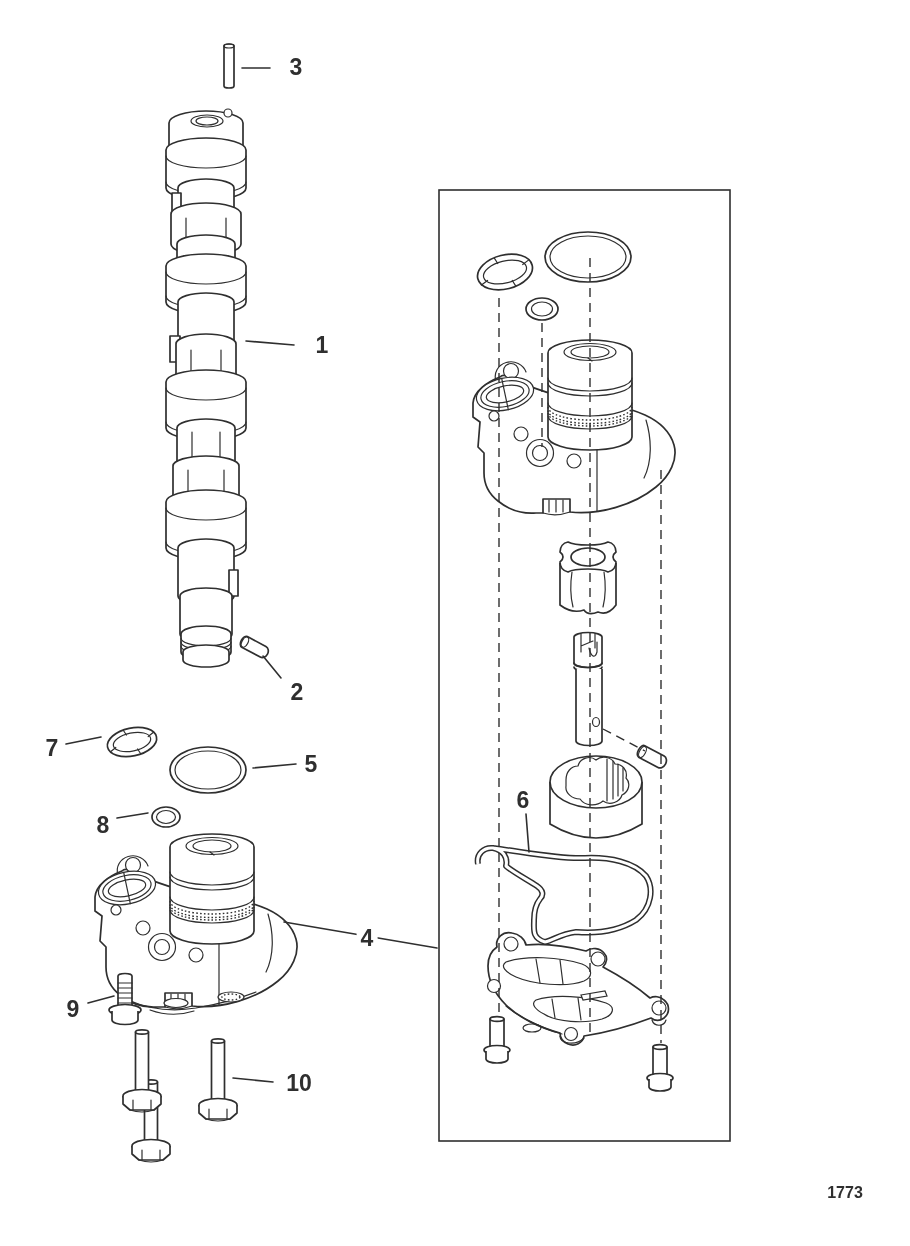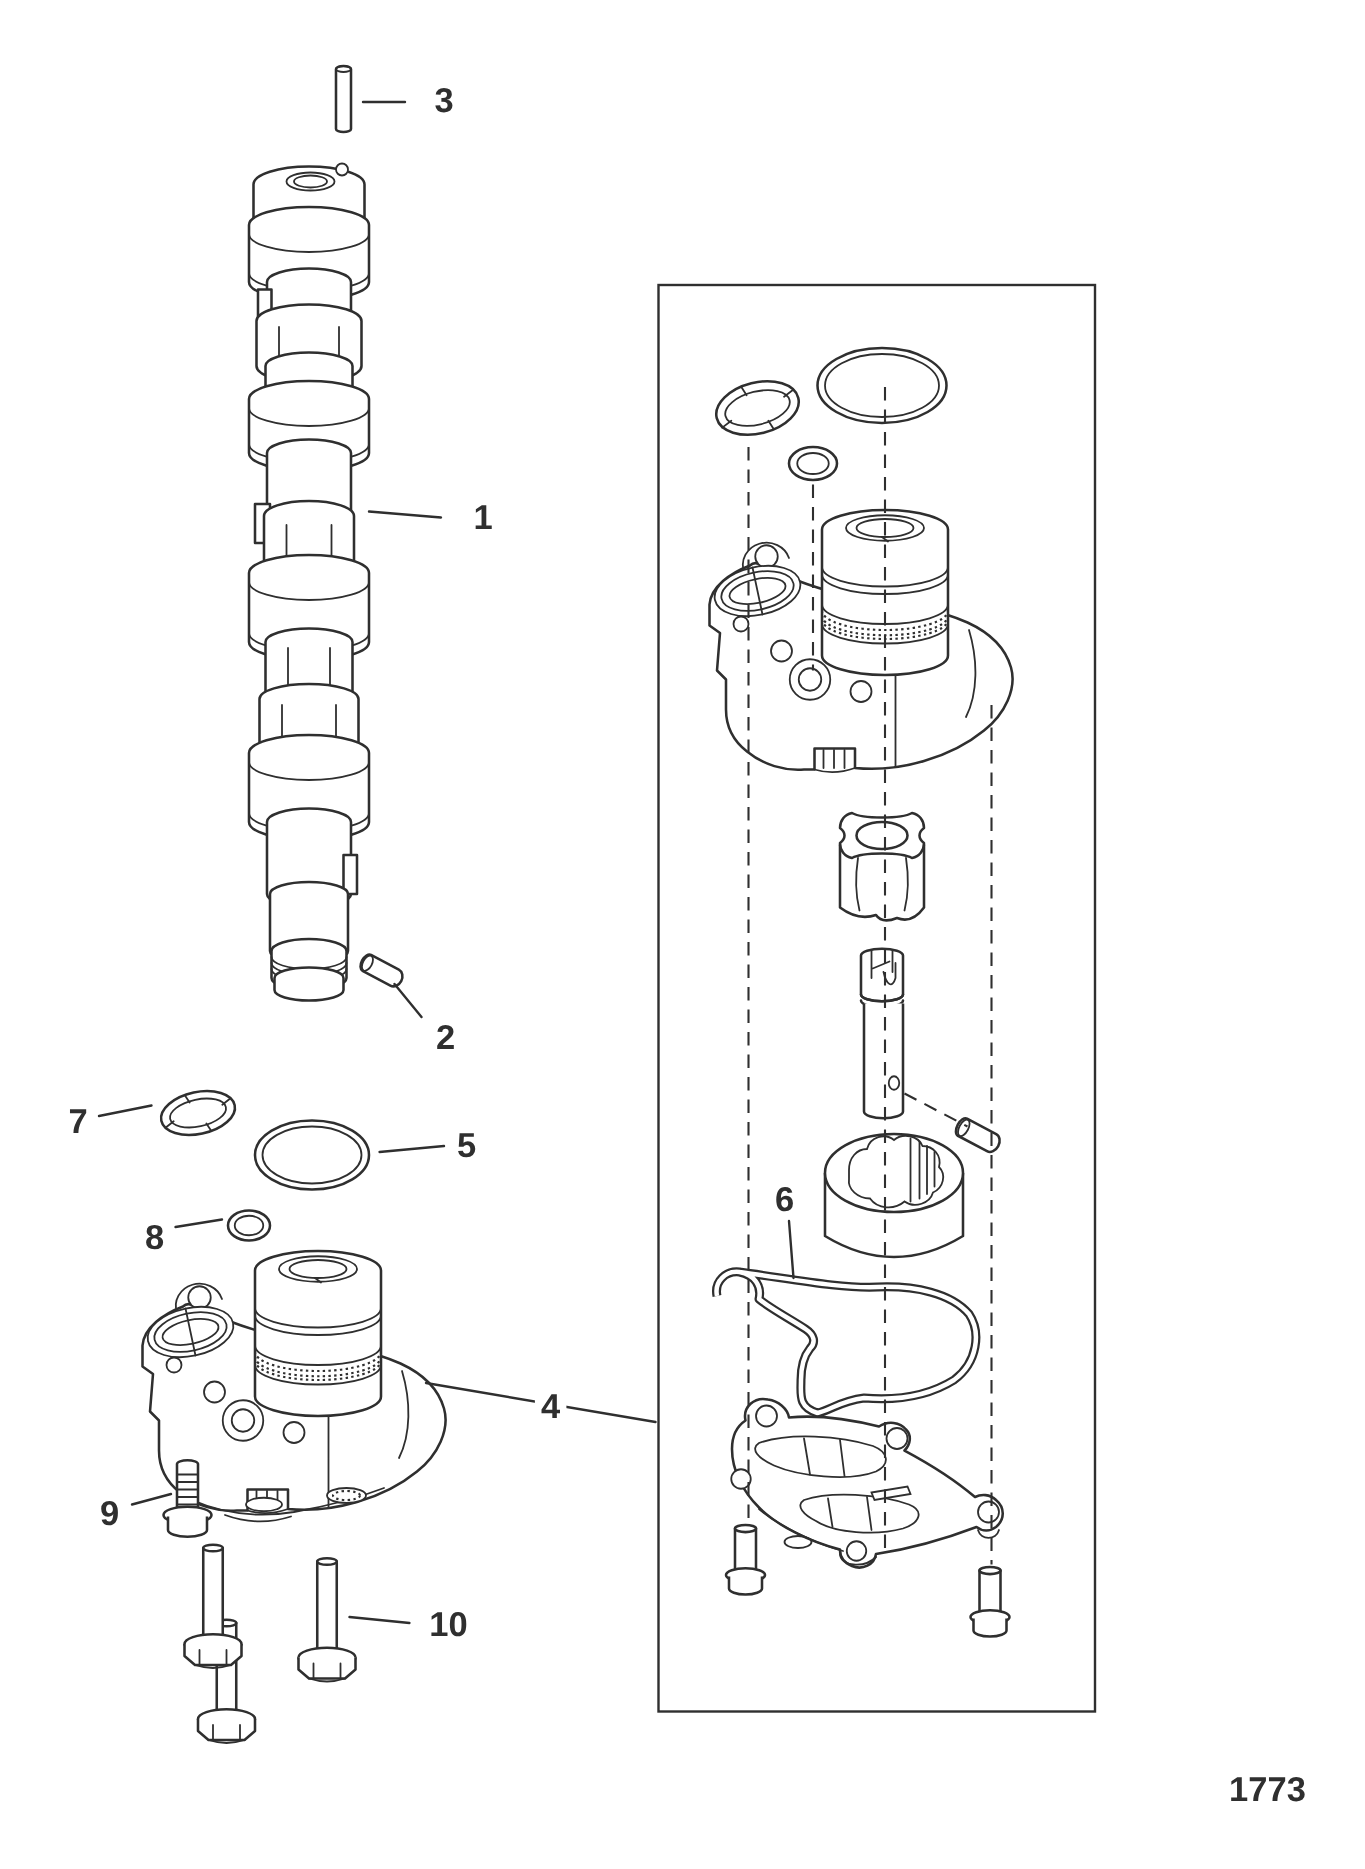--- a/index.html
+++ b/index.html
@@ -8,21 +8,21 @@
     font-family:"Liberation Sans", sans-serif;overflow:hidden;
   }
   #diagram-svg{position:absolute;left:0;top:0;}
   .callout{
     position:absolute;transform:translate(-50%,-50%);
     font-weight:bold;font-size:23px;color:#2f2f2f;background:#ffffff;
     padding:0 4px;line-height:1;letter-spacing:0;
   }
   .fig-number{
     position:absolute;transform:translate(-50%,-50%);
-    font-weight:bold;font-size:23px;color:#2f2f2f;line-height:1;
+    font-weight:bold;font-size:16px;color:#2f2f2f;line-height:1;
   }
   svg *{vector-effect:none;}
   .ln{fill:none;stroke:#2f2f2f;stroke-width:1.7;stroke-linecap:round;stroke-linejoin:round;}
   .lnf{fill:#ffffff;stroke:#2f2f2f;stroke-width:1.7;stroke-linejoin:round;}
   .det{fill:none;stroke:#2f2f2f;stroke-width:1.2;stroke-linecap:round;}
   .detf{fill:#ffffff;stroke:#2f2f2f;stroke-width:1.2;}
   .dash{fill:none;stroke:#2f2f2f;stroke-width:1.4;stroke-dasharray:9 6;}
   .dot{fill:none;stroke:#2f2f2f;stroke-width:1.4;stroke-dasharray:1.6 2.2;}
   .leader{fill:none;stroke:#2f2f2f;stroke-width:1.6;stroke-linecap:round;}
   .band{fill:none;stroke:#2f2f2f;stroke-width:6;stroke-linejoin:round;}

